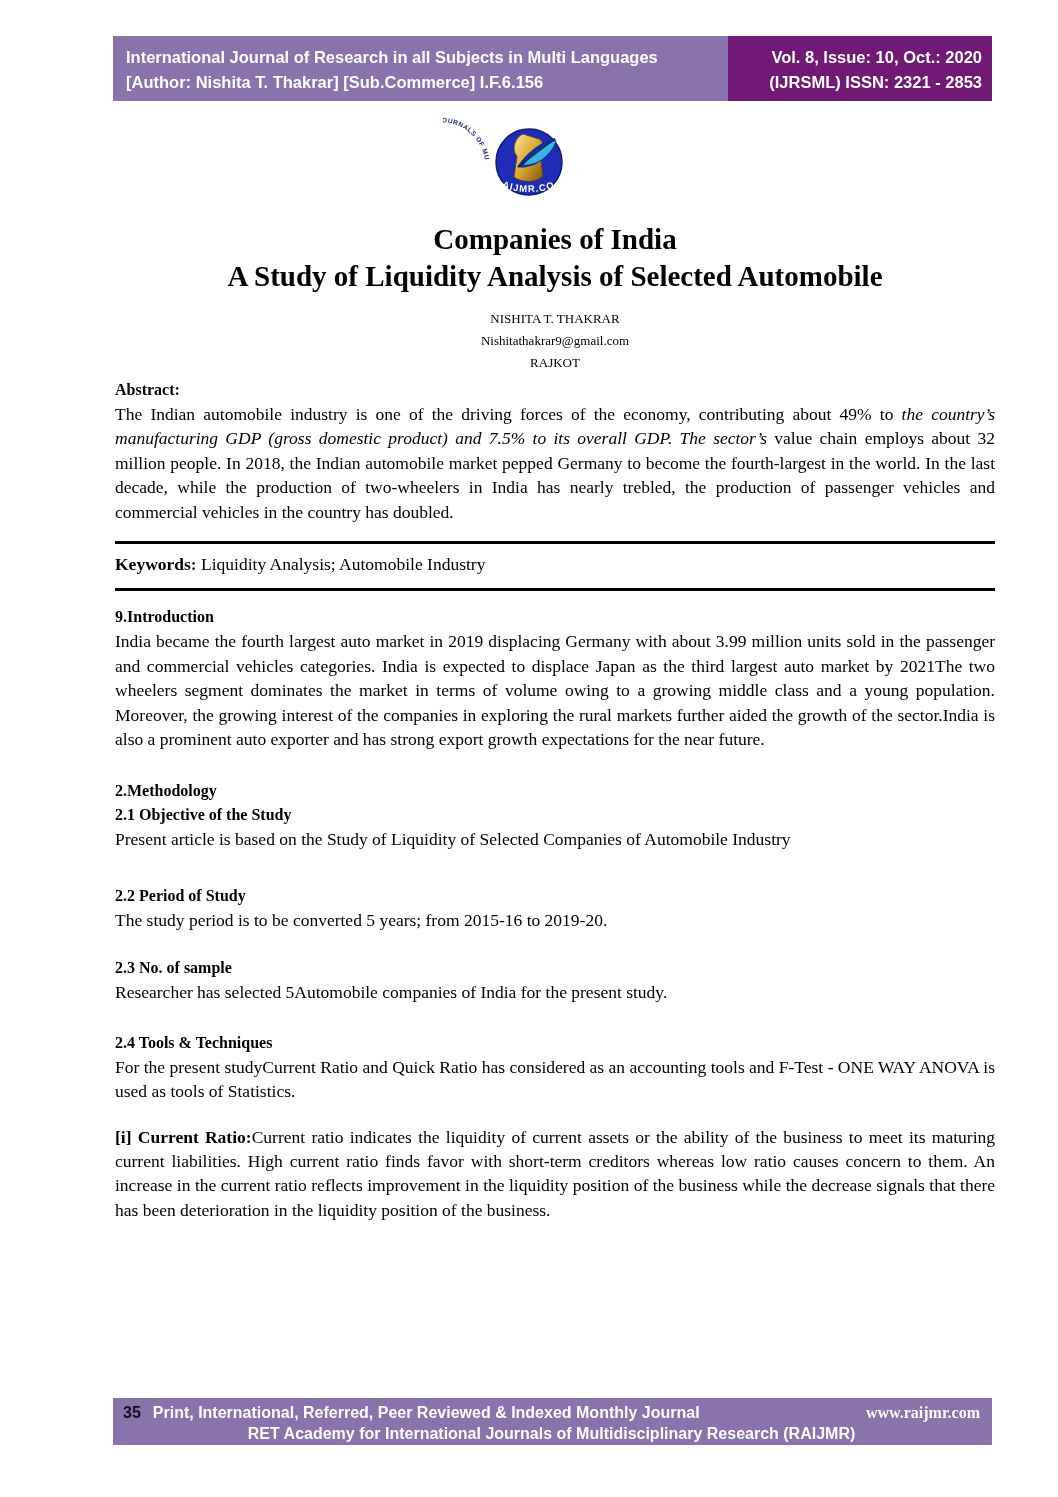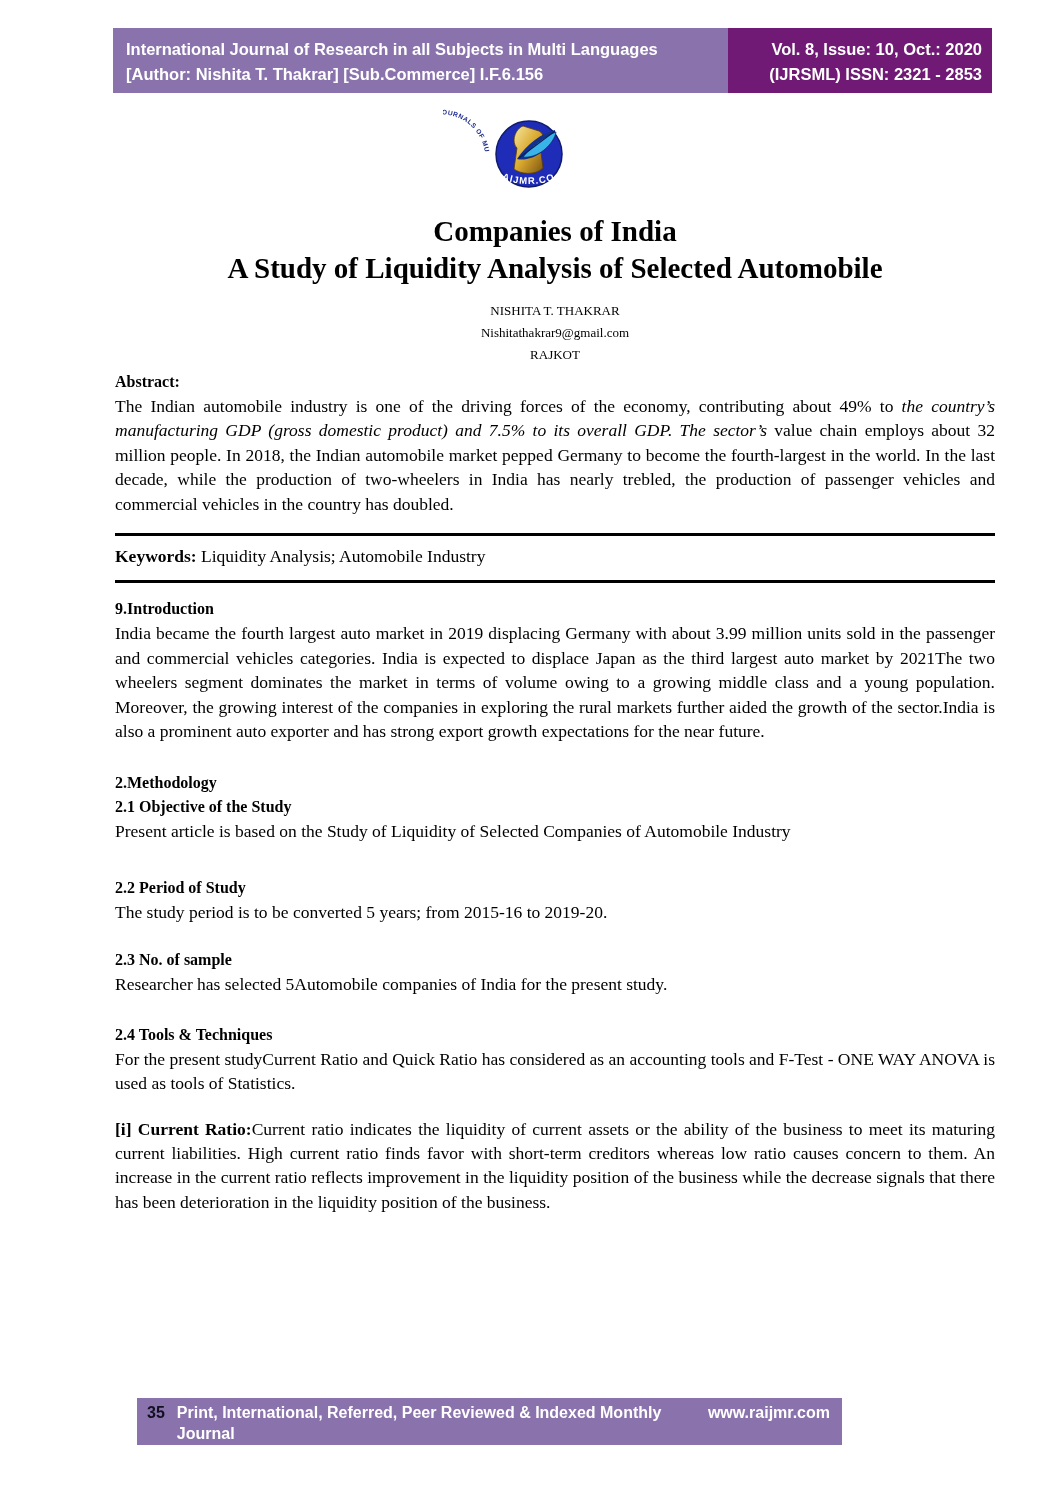--- a/index.html
+++ b/index.html
@@ -7,21 +7,21 @@
   .page {
     position:relative;
     width:1058px; height:1497px;
     background:#ffffff;
     font-family:"Liberation Serif", serif;
     color:#000;
     overflow:hidden;
   }
   
   .header-band {
-    margin:28px 66px 0 113px;
+    margin:36px 66px 0 113px;
     display:flex;
     height:65px;
     justify-content:space-between;
   }
   .header-left {
     flex:1;
     background:#8a73ad;
     color:#ffffff;
     font-family:"Liberation Sans", sans-serif;
     font-weight:bold;
@@ -100,34 +100,33 @@
   .sec-method { margin-top:28px; }
   .sec-period { margin-top:32px; }
   .sec-sample { margin-top:24px; }
   .sec-tools { margin-top:26px; }
   .sec-cratio { margin-top:21px; }
   .lead-bold { font-weight:bold; }
   
   .footer-band {
     position:absolute;
     left:113px; top:1398px;
-    width:705px; height:47px;
+    width:879px; height:47px;
     background:#8a73ad;
     color:#ffffff;
     font-family:"Liberation Sans", sans-serif;
     font-weight:bold;
     font-size:16px;
     line-height:21px;
     padding:4px 12px 0 10px;
-    margin-left:24px;
   }
   .footer-row1 { display:flex; align-items:baseline; }
   .footer-pageno { color:#10101f; margin-right:12px; }
   .footer-line1 { flex:1; text-align:left; }
-  .footer-url { text-align:right; }
+  .footer-url { text-align:right;font-family:Liberation Serif, serif; }
   .footer-row2 { text-align:center; }
 </style>
 </head>
 <body>
 
 <div class="page">
 
   <div class="header-band">
     <div class="header-left">
       <div>International Journal of Research in all Subjects in Multi Languages</div>

